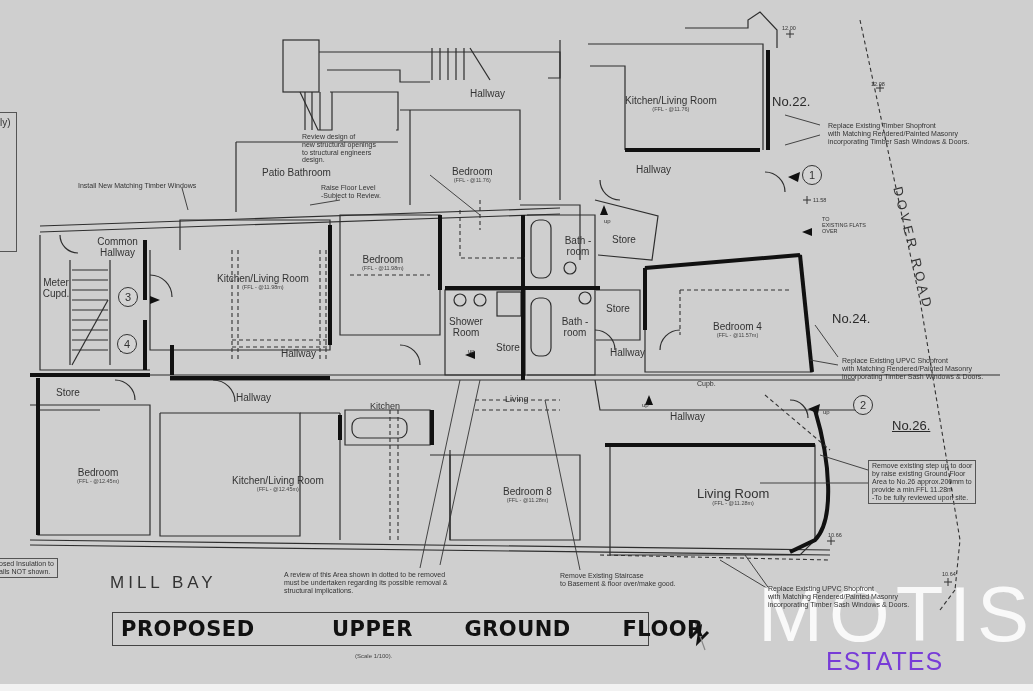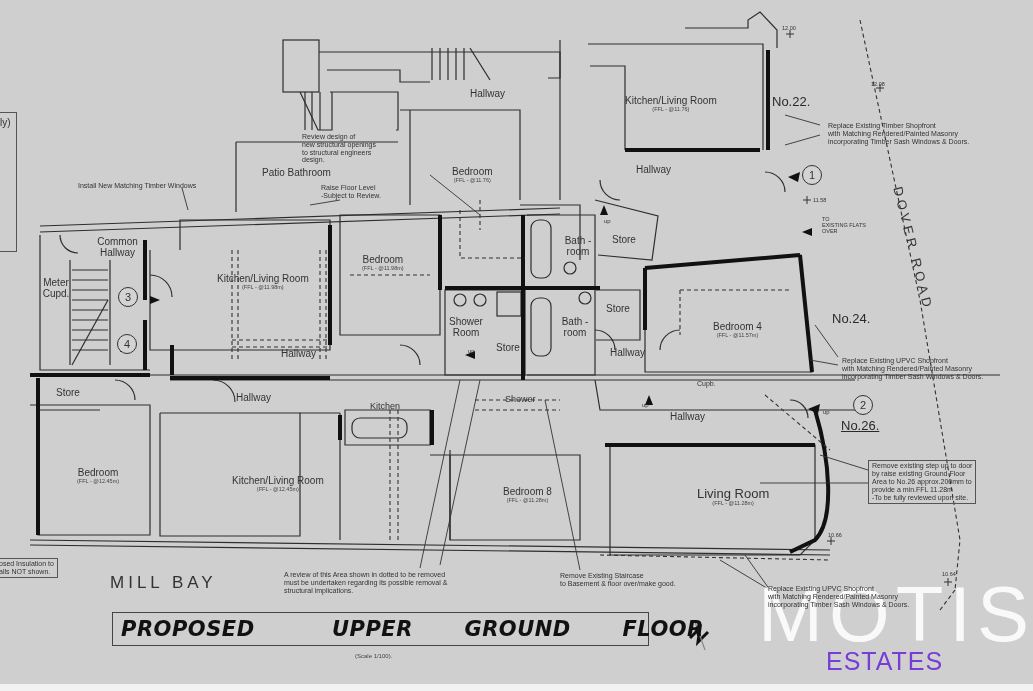--- a/index.html
+++ b/index.html
@@ -5,21 +5,21 @@
   html,body{margin:0;padding:0;}
   body{width:1033px;height:691px;overflow:hidden;background:#cfcfcf;position:relative;font-family:"Liberation Sans",sans-serif;color:#2a2a2a;}
   #plan{position:absolute;left:0;top:0;width:1033px;height:691px;}
   .lbl{position:absolute;font-size:10px;line-height:1.05;color:#333;white-space:nowrap;text-align:center;}
   .ffl{display:block;font-size:5.5px;color:#444;}
   .note{position:absolute;font-size:7px;line-height:1.12;color:#333;white-space:nowrap;}
   .house{position:absolute;font-size:13px;color:#2a2a2a;font-weight:400;}
   .level{position:absolute;font-size:5.5px;color:#333;}
   .street{position:absolute;font-size:17px;letter-spacing:4px;color:#333;}
   .marker{position:absolute;width:20px;height:20px;border:1.3px solid #333;border-radius:50%;font-size:11px;display:flex;align-items:center;justify-content:center;background:#d3d3d3;color:#333;box-sizing:border-box;}
-  .title-box{position:absolute;left:112px;top:612px;width:537px;height:34px;border:1.5px solid #444;display:flex;align-items:center;padding-left:8px;box-sizing:border-box;font-style:italic;}
+  .title-box{position:absolute;left:112px;top:612px;width:537px;height:34px;border:1.5px solid #444;display:flex;align-items:center;padding-left:8px;box-sizing:border-box;}
   .title-box span{font-family:"DejaVu Sans",sans-serif;font-weight:bold;font-size:21px;color:#111;word-spacing:18px;letter-spacing:0.5px;}
   .scale{position:absolute;left:355px;top:653px;font-size:6px;color:#444;}
   .notebox{position:absolute;border:1px solid #555;padding:1px 3px;font-size:7px;line-height:1.15;color:#333;background:transparent;}
   .brand{position:absolute;left:758px;top:575px;width:275px;height:100px;pointer-events:none;}
   .brand-name{position:absolute;left:0;top:0;font-family:"Liberation Sans",sans-serif;font-size:78px;letter-spacing:6px;color:#ffffff;opacity:.88;font-weight:400;line-height:1;}
   .brand-sub{position:absolute;left:68px;top:72px;font-size:25px;color:#6d28d9;opacity:.88;letter-spacing:1px;}
   .bottom-strip{position:absolute;left:0;top:684px;width:1033px;height:7px;background:#f2f2f2;}
   .edge-box{position:absolute;left:-2px;top:112px;width:18px;height:138px;border:1px solid #555;border-left:none;}
 </style>
 </head>
@@ -185,21 +185,21 @@
     <path d="M827 541 H835 M831 537 V545"></path>
     <path d="M944 582 H952 M948 578 V586"></path>
   </g>
 </svg>
 
 <div class="edge-box"></div>
 <div class="lbl" style="left:0;top:118px;font-size:10px;text-align:left;">ly)</div>
 
 <div class="house" style="left:772px;top:94px;">No.22.</div>
 <div class="house" style="left:832px;top:282px;margin-top:29px;">No.24.</div>
-<div class="house" style="left:841px;top:418px;text-decoration:underline;">No.26.</div>
+<div class="house" style="left:892px;top:418px;text-decoration:underline;">No.26.</div>
 
 <div class="street" style="left:110px;top:573px;">MILL   BAY</div>
 <div class="street" style="left:905px;top:185px;transform:rotate(76deg);transform-origin:left top;font-size:13px;">DOVER  ROAD</div>
 
 <div class="lbl" style="left:470px;top:89px;">Hallway</div>
 <div class="lbl" style="left:625px;top:96px;"><span>Kitchen/Living Room</span><span class="ffl">(FFL - @11.76)</span></div>
 <div class="lbl" style="left:452px;top:167px;"><span>Bedroom</span><span class="ffl">(FFL - @11.76)</span></div>
 <div class="lbl" style="left:636px;top:165px;">Hallway</div>
 <div class="lbl" style="left:612px;top:235px;">Store</div>
 <div class="lbl" style="left:563px;top:236px;width:30px;white-space:normal;">Bath -room</div>
@@ -212,21 +212,21 @@
 <div class="lbl" style="left:448px;top:317px;width:36px;white-space:normal;">Shower Room</div>
 <div class="lbl" style="left:496px;top:343px;">Store</div>
 <div class="lbl" style="left:560px;top:317px;width:30px;white-space:normal;">Bath -room</div>
 <div class="lbl" style="left:606px;top:304px;">Store</div>
 <div class="lbl" style="left:610px;top:348px;">Hallway</div>
 <div class="lbl" style="left:713px;top:322px;"><span>Bedroom 4</span><span class="ffl">(FFL - @11.57m)</span></div>
 <div class="lbl" style="left:697px;top:380px;font-size:7px;">Cupb.</div>
 <div class="lbl" style="left:56px;top:388px;">Store</div>
 <div class="lbl" style="left:236px;top:393px;">Hallway</div>
 <div class="lbl" style="left:370px;top:402px;font-size:9px;">Kitchen</div>
-<div class="lbl" style="left:505px;top:395px;font-size:9px;">Shower</div>
+<div class="lbl" style="left:505px;top:395px;font-size:9px;">Living</div>
 <div class="lbl" style="left:670px;top:412px;">Hallway</div>
 <div class="lbl" style="left:77px;top:468px;"><span>Bedroom</span><span class="ffl">(FFL - @12.45m)</span></div>
 <div class="lbl" style="left:232px;top:476px;"><span>Kitchen/Living Room</span><span class="ffl">(FFL - @12.45m)</span></div>
 <div class="lbl" style="left:503px;top:487px;"><span>Bedroom 8</span><span class="ffl">(FFL - @11.28m)</span></div>
 <div class="lbl" style="left:697px;top:487px;font-size:13px;"><span>Living Room</span><span class="ffl">(FFL - @11.28m)</span></div>
 
 <div class="marker" style="left:802px;top:165px;">1</div>
 <div class="marker" style="left:853px;top:395px;">2</div>
 <div class="marker" style="left:118px;top:287px;">3</div>
 <div class="marker" style="left:117px;top:334px;">4</div>

